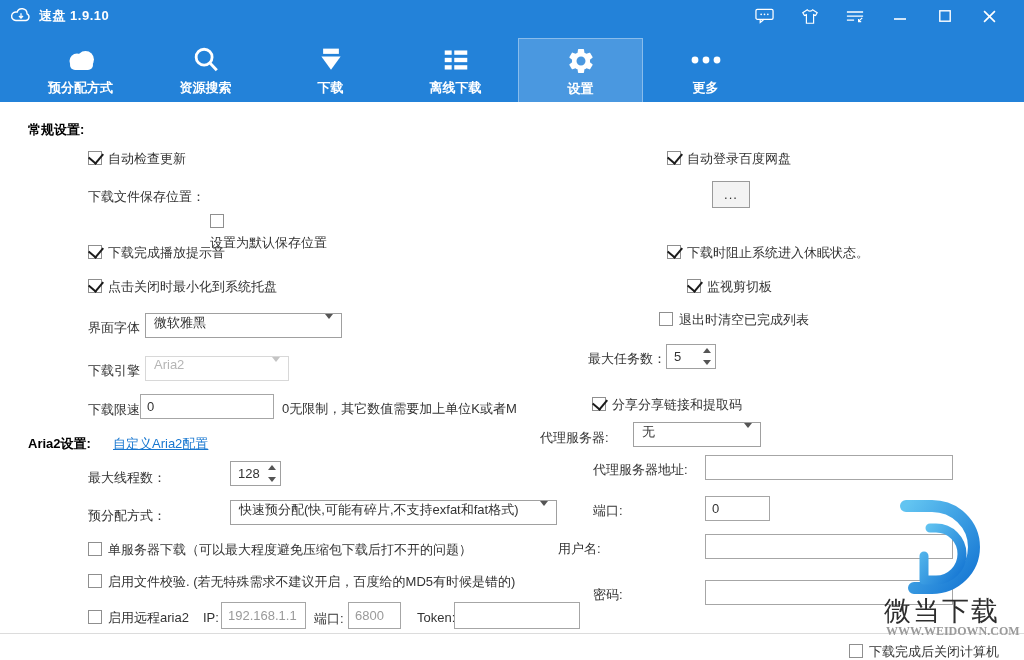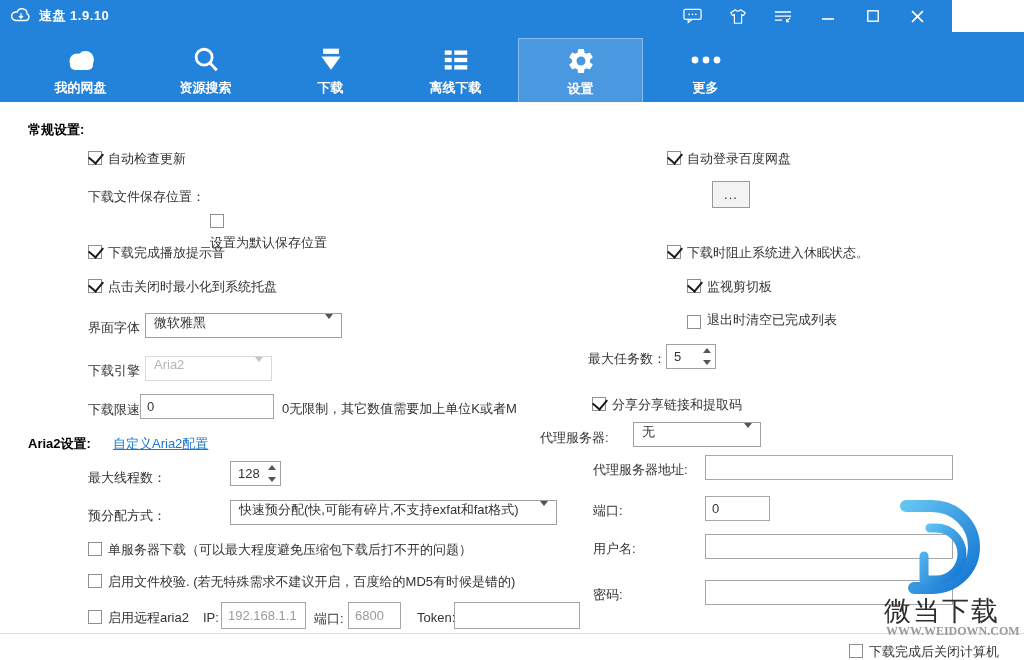--- a/index.html
+++ b/index.html
@@ -1,20 +1,20 @@
 <!DOCTYPE html>
 <html><head>
 <meta charset="utf-8">
 <style>
   * { margin:0; padding:0; box-sizing:border-box; }
   body { font-family:"Liberation Sans","DejaVu Sans",sans-serif; background:#888; }
   .app { position:relative; width:1024px; height:660px; background:#fff; overflow:hidden; }
 
   
-  .titlebar { position:absolute; left:0; top:0; width:952px; height:32px; background:#2382d9;
+  .titlebar { position:absolute; left:0; top:0; width:1024px; height:32px; background:#2382d9;
               display:flex; align-items:center; justify-content:space-between; padding:0 12px 0 10px; }
   .tb-left { display:flex; align-items:center; gap:7px; }
   .tb-title { color:#fff; font-size:13px; font-weight:bold; letter-spacing:.5px; }
   .tb-right { display:flex; align-items:center; gap:0; }
   .tb-btn { width:45px; height:32px; display:flex; align-items:center; justify-content:center; cursor:pointer; }
 
   
   .navbar { position:absolute; left:0; top:32px; width:1024px; height:70px; background:#2382d9;
             display:flex; padding-left:18px; }
   .tab { width:125px; height:64px; margin-top:6px; display:flex; flex-direction:column;
@@ -119,21 +119,21 @@
 
   <div class="navbar">
     <div class="tab">
       <span class="nav-ic">
         <svg width="34" height="24" viewBox="0 0 34 24" fill="#fff">
           <circle cx="13" cy="13" r="7.5"></circle>
             <circle cx="21.5" cy="11.5" r="8.5"></circle>
             <rect x="6" y="12" width="23" height="10" rx="5"></rect>
         </svg>
       </span>
-      <span class="nav-lb">我的网盘</span>
+      <span class="nav-lb">预分配方式</span>
     </div>
     <div class="tab">
       <span class="nav-ic">
         <svg width="30" height="30" viewBox="0 0 32 32" fill="none" stroke="#fff" stroke-width="3">
           <circle cx="14" cy="13" r="8.5"></circle>
             <line x1="20.5" y1="19.5" x2="27.5" y2="27"></line>
         </svg>
       </span>
       <span class="nav-lb">资源搜索</span>
     </div>
@@ -214,40 +214,40 @@
   <div class="cb checked" style="left:667px; top:278px;margin-left:20px;">
     <span class="box"></span>
     <span>监视剪切板</span>
   </div>
 
   <div class="lb" style="left:88px; top:319px;">界面字体：</div>
   <div class="dd" style="left:145px; top:313px; width:197px;">
     <span>微软雅黑</span>
     <span class="arrow"></span>
   </div>
-  <div class="cb" style="left:687px; top:311px;align-items:flex-end;">
+  <div class="cb" style="left:659px; top:311px;">
     <span class="box"></span>
     <span>退出时清空已完成列表</span>
   </div>
 
   <div class="lb" style="left:588px; top:350px;">最大任务数：</div>
   <div class="spin" style="left:666px; top:344px; width:50px;">
     <span class="val">5</span>
     <span class="arrows">
       <span>
           <i class="arr-up"></i>
         </span>
       <span>
           <i class="arr-down"></i>
         </span>
     </span>
   </div>
 
   <div class="lb" style="left:88px; top:362px;">下载引擎：</div>
-  <div class="dd disabled" style="left:145px; top:356px; width:127px;">
+  <div class="dd disabled" style="left:145px; top:356px; width:144px;">
     <span>Aria2</span>
     <span class="arrow"></span>
   </div>
 
   <div class="lb" style="left:88px; top:401px;">下载限速：</div>
   <input class="ti" style="left: 140px; top: 394px; width: 134px;" value="0">
   <div class="hint" style="left:282px; top:400px;">0无限制，其它数值需要加上单位K或者M</div>
   <div class="cb checked" style="left:592px; top:396px;">
     <span class="box"></span>
     <span>分享分享链接和提取码</span>
@@ -282,21 +282,21 @@
     <span>快速预分配(快,可能有碎片,不支持exfat和fat格式)</span>
     <span class="arrow"></span>
   </div>
   <div class="lb" style="left:593px; top:502px;">端口:</div>
   <input class="ti" style="left: 705px; top: 496px; width: 65px;" value="0">
 
   <div class="cb" style="left:88px; top:541px;">
     <span class="box"></span>
     <span>单服务器下载（可以最大程度避免压缩包下载后打不开的问题）</span>
   </div>
-  <div class="lb" style="left:593px; top:540px;">用户名:</div>
+  <div class="lb" style="left:558px; top:540px;">用户名:</div>
   <input class="ti" style="left: 705px; top: 534px; width: 248px;">
 
   <div class="cb" style="left:88px; top:573px;">
     <span class="box"></span>
     <span>启用文件校验. (若无特殊需求不建议开启，百度给的MD5有时候是错的)</span>
   </div>
   <div class="lb" style="left:593px; top:586px;">密码:</div>
   <input class="ti" style="left: 705px; top: 580px; width: 248px;">
 
   <div class="cb" style="left:88px; top:609px;">

